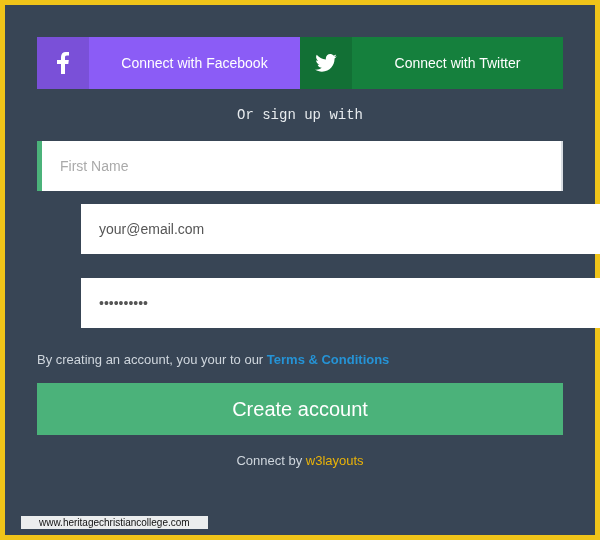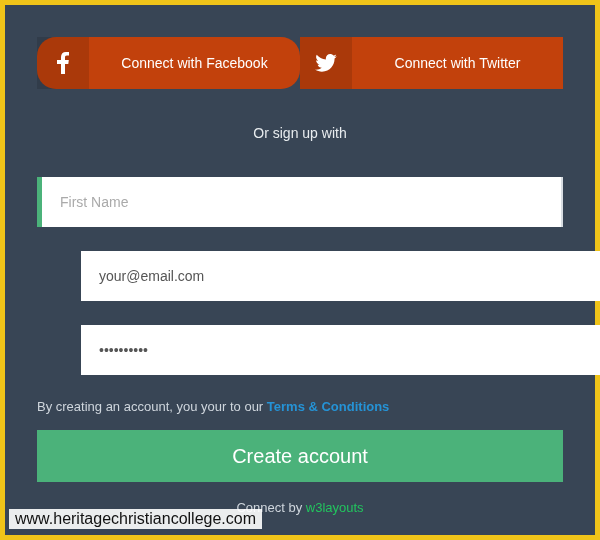--- a/index.html
+++ b/index.html
@@ -24,51 +24,51 @@
     }
     .social-btn {
       flex: 1;
       display: flex;
       align-items: center;
       color: #fff;
       font-size: 14px;
       cursor: pointer;
     }
     .social-fb {
-      background: #c2410c;
-      border-radius: 19px;
+      background: #8b5cf6;
     }
     .social-tw {
-      background: #c2410c;
+      background: #15803d;
     }
     .social-icon {
       width: 52px;
       height: 52px;
       display: flex;
       align-items: center;
       justify-content: center;
       background: rgba(0,0,0,0.12);
     }
     .social-icon svg { fill: #fff; }
     .social-label {
       flex: 1;
       text-align: center;
       padding: 0 8px;
     }
     .divider-text {
       text-align: center;
       color: #e8ecef;
       font-size: 14px;
-      margin: 36px 0;
+      margin: 18px 0;
+      font-family: Liberation Mono, monospace;
     }
     .name-row {
       display: flex;
       width: 100%;
       border-left: 5px solid #4bb27a;
-      margin-bottom: 24px;
+      margin-bottom: 13px;
       gap: 34px;
     }
     .input {
       height: 50px;
       background: #fff;
       border: none;
       padding: 0 18px;
       font-size: 14px;
       color: #555;
       outline: none;
@@ -109,32 +109,32 @@
       align-items: center;
       justify-content: center;
     }
     .footer-credit {
       text-align: center;
       color: #cfd6dd;
       font-size: 13px;
       margin-top: 18px;
     }
     .footer-credit .link {
-      color: #22c55e;
+      color: #eab308;
       text-decoration: none;
       cursor: pointer;
     }
     .watermark {
       position: absolute;
-      left: 4px;
+      left: 16px;
       bottom: 6px;
-      font-size: 16px;
+      font-size: 10px;
       color: #111;
       background: rgba(255,255,255,0.9);
-      padding: 1px 6px;
+      padding: 1px 18px;
     }
   </style>
 </head>
 <body>
 
 <div class="frame">
 
   <div class="social-row">
     <div class="social-btn social-fb">
       <div class="social-icon">

